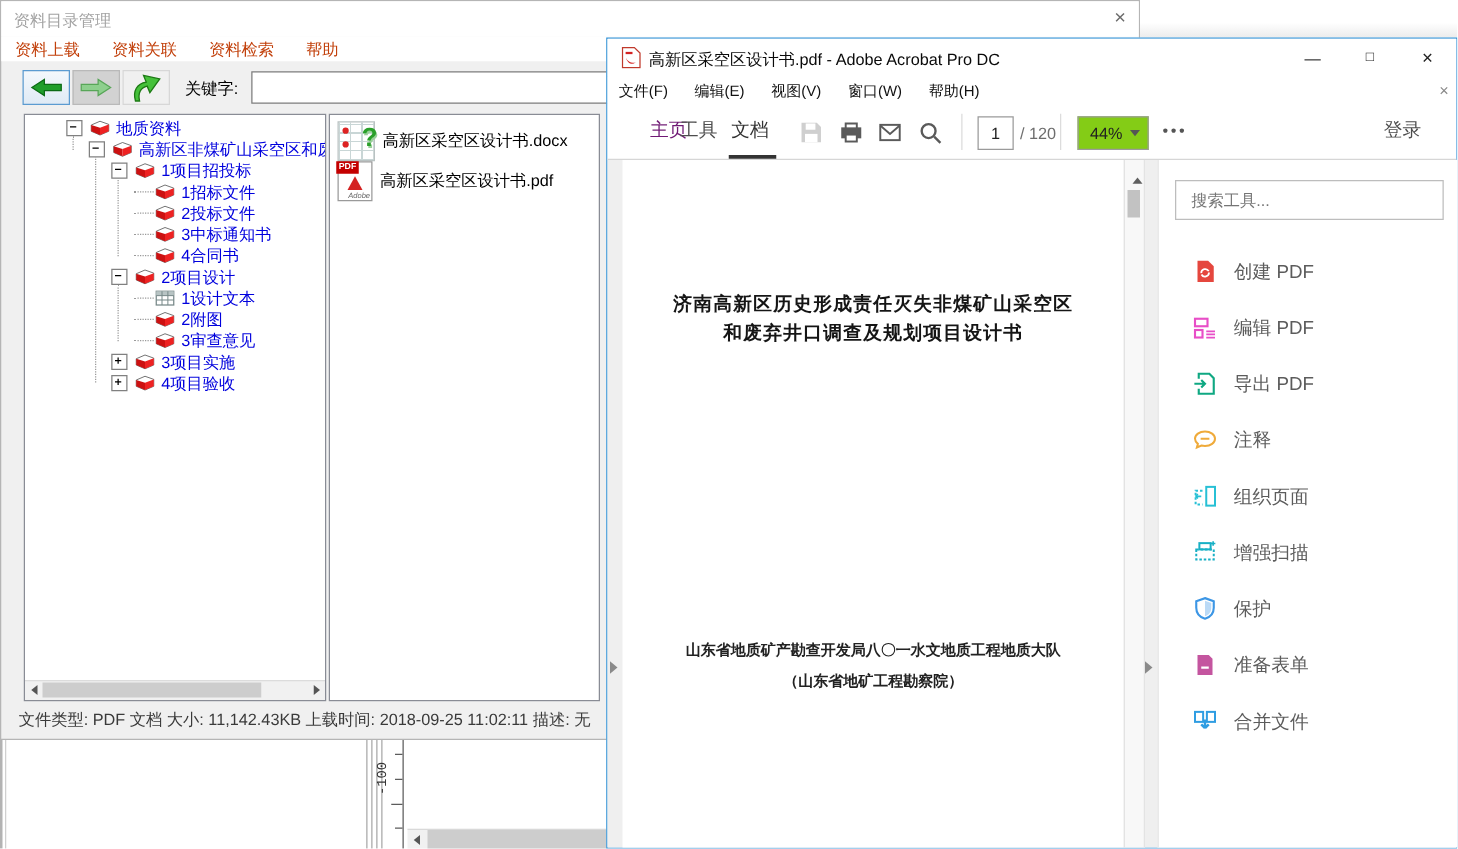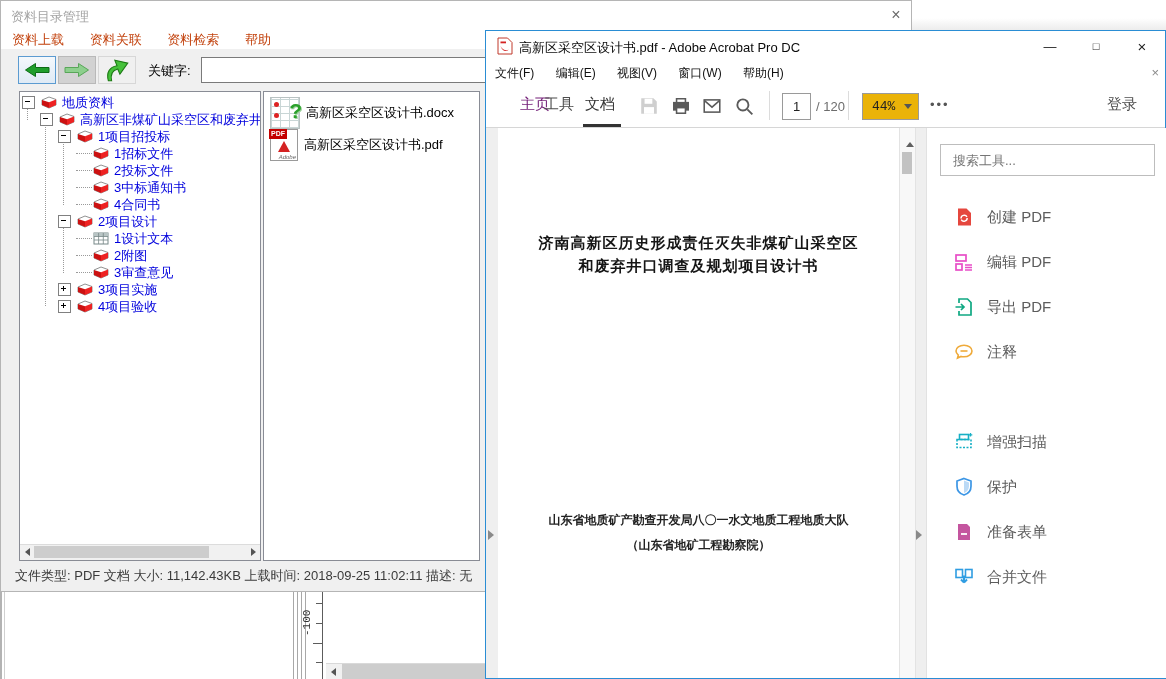--- a/index.html
+++ b/index.html
@@ -34,21 +34,21 @@
   .cat-menubar span{display:inline-block;padding:2px 11px 0 11px;}
   .cat-toolbar{left:0;top:48px;width:485px;height:40px;}
   .nav-btn{position:absolute;top:7px;width:36px;height:26px;display:flex;align-items:center;justify-content:center;}
   .nav-back{left:17px;background:linear-gradient(#f4f8fc,#dfeaf5);border:1px solid #5b9bd1;}
   .nav-fwd{left:57px;background:#d2d2d2;border:1px solid #b9b9b9;}
   .nav-refresh{left:97px;border:1px solid #d7d7d7;background:transparent;}
   .kw-label{position:absolute;left:147px;top:13px;font-size:13px;color:#000;}
   .kw-input{position:absolute;left:200px;top:8px;width:278px;height:24px;border:1px solid #7a7a7a;background:#fff;font-size:13px;padding:0 4px;outline:none;}
 
   .tree-panel{left:18px;top:90px;width:242px;height:470px;background:#fff;border:1px solid #898c95;overflow:hidden;}
-  .tree-body{position:relative;width:100%;height:452px;overflow:hidden;}
+  .tree-body{position:relative;width:100%;height:452px;overflow:hidden;margin-left:31px;}
   .guide{position:absolute;width:0;border-left:1px dotted #9a9a9a;}
   .trow{position:relative;display:flex;align-items:center;height:17px;white-space:nowrap;}
   .lvl0{padding-left:2px;} .lvl1{padding-left:20px;} .lvl2{padding-left:38px;} .lvl3{padding-left:56px;}
   .exp{width:11px;height:11px;flex:none;border:1px solid #808080;background:#fff;position:relative;margin-right:6px;}
   .exp::before{content:"";position:absolute;left:2px;top:4px;width:5px;height:1px;background:#000;}
   .exp.plus::after{content:"";position:absolute;left:4px;top:2px;width:1px;height:5px;background:#000;}
   .stub{width:16px;height:1px;flex:none;border-top:1px dotted #9a9a9a;margin-right:1px;}
   .node-icon{flex:none;margin-right:5px;}
   .tlabel{font-size:13px;color:#0000dd;}
   .tree-hscroll{position:absolute;left:0;bottom:0;width:240px;height:15px;background:#f1f1f1;border-top:1px solid #dcdcdc;}
@@ -81,21 +81,21 @@
   .ac-menubar span{display:inline-block;padding:4px 9px 0 9px;}
   .ac-menubar .mini-close{position:absolute;right:6px;top:4px;font-size:13px;color:#8a8a8a;padding:0;}
   .ac-toolbar{left:0;top:52px;width:679px;height:45px;background:#fff;border-bottom:1px solid #d6d6d6;}
   .ac-tab{position:absolute;top:12px;font-size:15px;}
   .tab-home{left:34px;color:#701a75;font-family:Liberation Serif, serif;} .tab-tools{left:58px;color:#4d4d4d;} .tab-doc{left:99px;color:#333;}
   .tab-underline{position:absolute;left:97px;top:41px;width:38px;height:3px;background:#333;}
   .tb-icon{position:absolute;top:13px;width:20px;height:20px;}
   .tb-sep{position:absolute;top:8px;width:1px;height:29px;background:#dcdcdc;}
   .page-box{position:absolute;left:296px;top:10px;width:27px;height:25px;border:1px solid #9a9a9a;text-align:center;font-size:13px;color:#222;padding:0;background:#fff;outline:none;}
   .page-total{position:absolute;left:330px;top:16px;font-size:13px;color:#6d6d6d;}
-  .zoom-box{position:absolute;left:376px;top:10px;width:55px;height:25px;border:1px solid #9a9a9a;background:#eab308;font-family:Liberation Mono, monospace;}
+  .zoom-box{position:absolute;left:376px;top:10px;width:55px;height:25px;border:1px solid #9a9a9a;background:#84cc16;}
   .zoom-val{position:absolute;left:9px;top:5px;font-size:13px;color:#222;}
   .zoom-caret{position:absolute;right:6px;top:10px;border-left:4px solid transparent;border-right:4px solid transparent;border-top:5px solid #555;}
   .overflow-dots{position:absolute;left:444px;top:14px;font-size:13px;color:#555;letter-spacing:2px;}
   .signin{position:absolute;left:621px;top:12px;font-size:15px;color:#4d4d4d;}
 
   .ac-content{left:0;top:97px;width:679px;height:550px;background:#efefef;}
   .pdf-page{position:absolute;left:12px;top:0;width:401px;height:550px;background:#fff;}
   .doc-title{position:absolute;width:100%;text-align:center;font-family:"Liberation Serif","DejaVu Serif",serif;font-weight:bold;font-size:15px;color:#151515;letter-spacing:1px;}
   .doc-footer{position:absolute;width:100%;text-align:center;font-family:"Liberation Serif","DejaVu Serif",serif;font-weight:bold;font-size:12px;color:#222;}
   .vscroll{position:absolute;left:413px;top:0;width:15px;height:550px;background:#f8f8f8;border-left:1px solid #e3e3e3;border-right:1px solid #e3e3e3;}
@@ -431,20 +431,28 @@
             </svg>
           <span class="tool-label">导出 PDF</span>
         </div>
         <div class="tool-row" style="top:207px;">
           <svg class="ticon t3" viewBox="0 0 20 20" fill="none" stroke="currentColor" stroke-width="1.6">
               <path d="M10 3.2c4.5 0 8 2.6 8 5.8s-3.5 5.8-8 5.8c-1 0-2-.12-2.9-.35L3.5 16l.8-2.9C3 12 2 10.6 2 9c0-3.2 3.5-5.8 8-5.8z"></path>
               <path d="M6.5 9h7"></path>
             </svg>
           <span class="tool-label">注释</span>
         </div>
+        <div class="tool-row" style="top:252px;">
+          <svg class="ticon t4" viewBox="0 0 20 20" fill="none" stroke="currentColor" stroke-width="1.6">
+              <rect x="11" y="2.5" width="7" height="15"></rect>
+              <path d="M8 5.5H2.5v11H8" stroke-dasharray="2 1.6"></path>
+              <path d="M7 10H2.5m0 0L4.3 8.2M2.5 10l1.8 1.8" stroke-width="1.4"></path>
+            </svg>
+          <span class="tool-label">组织页面</span>
+        </div>
         <div class="tool-row" style="top:297px;">
           <svg class="ticon t5" viewBox="0 0 20 20" fill="none" stroke="currentColor" stroke-width="1.6">
               <rect x="5.5" y="2.5" width="9" height="5"></rect>
               <rect x="3" y="7.5" width="14" height="8" stroke-dasharray="2 1.5"></rect>
               <path d="M16.5 1v3.6M14.7 2.8h3.6" stroke-width="1.3"></path>
             </svg>
           <span class="tool-label">增强扫描</span>
         </div>
         <div class="tool-row" style="top:342px;">
           <svg class="ticon t6" viewBox="0 0 20 20">

